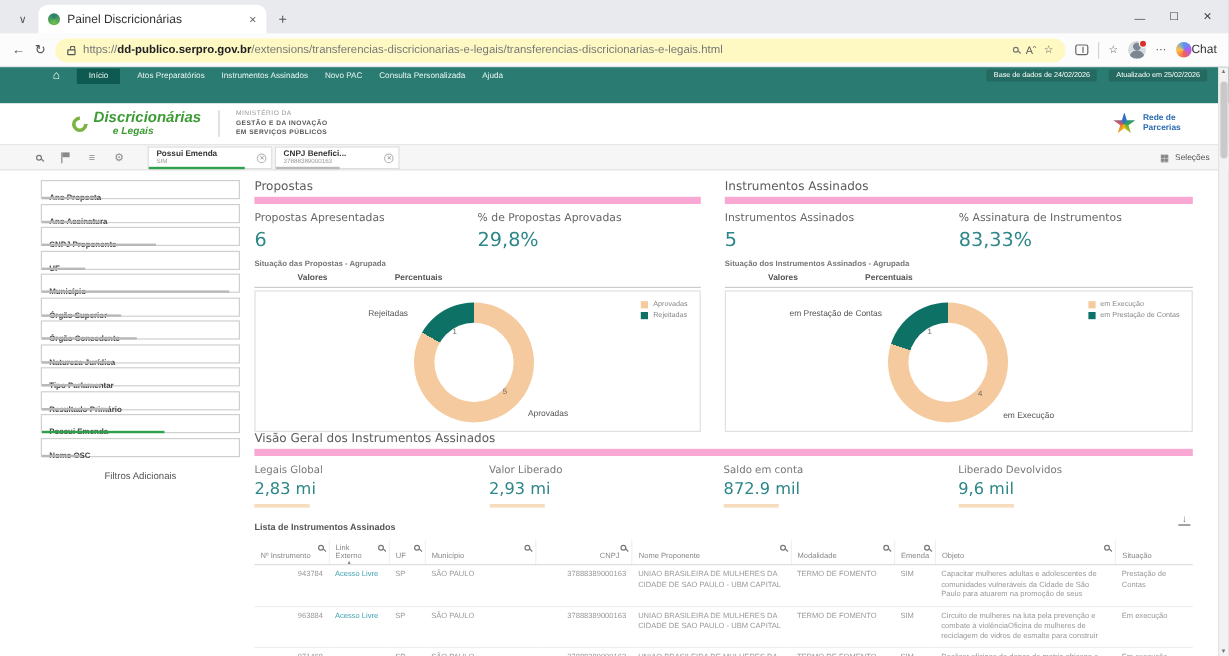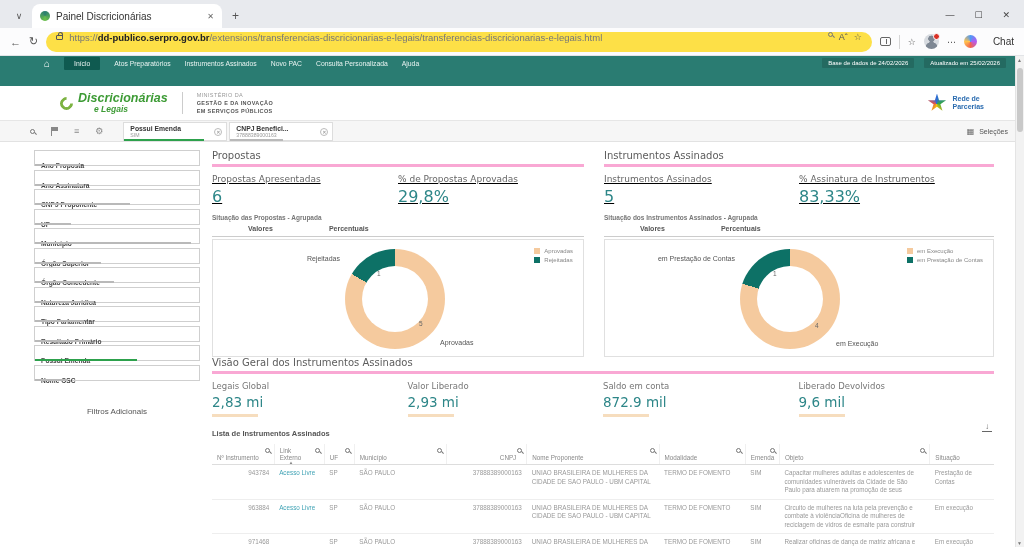--- a/index.html
+++ b/index.html
@@ -12,36 +12,36 @@
   .tab-chevron{ width:22px; height:20px; margin:0 2px 2px 8px; display:flex; align-items:center; justify-content:center; color:#555; font-size:9px; }
   .tab{ width:190px; height:24px; background:#fff; border-radius:8px 8px 0 0; display:flex; align-items:center; gap:6px; padding:0 8px; }
   .favicon{ width:10px; height:10px; border-radius:50%; background:conic-gradient(#2a7c72,#6cc04a,#2a7c72); flex:0 0 auto; }
   .tab-title{ font-size:10px; color:#333; white-space:nowrap; overflow:hidden; flex:1; }
   .tab-close{ font-size:8px; color:#666; }
   .newtab{ font-size:12px; color:#555; margin:0 0 5px 10px; }
   .win-controls{ margin-left:auto; display:flex; gap:20px; align-items:center; padding:0 14px 8px 0; color:#444; font-size:9px; }
 
   .urlbar{ height:28px; background:#fcfcfd; border-bottom:1px solid #e2e4e7; display:flex; align-items:center; padding:0 10px; gap:8px; }
   .nav-ico{ color:#555; font-size:11px; }
-  .url-pill{ flex:1; height:20px; background:#fde047; border-radius:11px; display:flex; padding:0 10px; gap:6px; overflow:hidden; }
+  .url-pill{ flex:1; height:20px; background:#fef9c3; border-radius:11px; display:flex; align-items:center; padding:0 10px; gap:6px; overflow:hidden; }
   .lock{ width:7px; height:5px; border:1px solid #555; border-radius:1px; position:relative; margin-top:3px; flex:0 0 auto;}
   .lock::before{ content:""; position:absolute; top:-4px; left:1px; width:3px; height:3px; border:1px solid #555; border-bottom:none; border-radius:3px 3px 0 0; }
   .url-text{ flex:1; font-size:9.5px; color:#777; white-space:nowrap; overflow:hidden; }
   .url-text b{ color:#202124; font-weight:700; }
   .mag{ width:5px; height:5px; border:1px solid #777; border-radius:50%; position:relative; display:inline-block; }
   .mag::after{ content:""; position:absolute; width:3px; height:1px; background:#777; transform:rotate(45deg); right:-3px; bottom:-1px; }
   .pill-ico{ color:#555; font-size:9px; }
   .splitico{ width:11px; height:9px; border:1px solid #666; border-radius:2px; position:relative; }
   .splitico::after{ content:""; position:absolute; top:1px; bottom:1px; left:5px; width:1px; background:#666; }
   .vdiv{ width:1px; height:14px; background:#d5d5d5; }
   .avatar{ width:15px; height:15px; border-radius:50%; position:relative;
     background:radial-gradient(circle at 50% 32%, #7d8793 3px, rgba(0,0,0,0) 3.5px),
                radial-gradient(circle at 50% 95%, #7d8793 6px, rgba(0,0,0,0) 6.5px), #d7dbe0; }
   .avatar::after{ content:""; position:absolute; right:-1px; top:-1px; width:5px; height:5px; border-radius:50%; background:#d93025; border:1px solid #fff; }
-  .chatbtn{ display:flex; align-items:center; gap:16px; font-size:10px; color:#333;justify-content:center; }
+  .chatbtn{ display:flex; align-items:center; gap:0; font-size:10px; color:#333;justify-content:center; }
   .copilot{ width:13px; height:13px; border-radius:50%; background:conic-gradient(#4e9af5,#b35bf0,#f2654e,#ffc24e,#4e9af5); }
 
   
   .tealbar{ height:30px; background:#2a7c72; color:#fff; }
   .teal-row1{ height:16px; display:flex; align-items:center; }
   .govbr{ margin-left:134px; font-size:13px; font-weight:700; letter-spacing:.2px; }
   .teal-row2{ height:14px; display:flex; align-items:center; gap:14px; padding:0 18px 0 44px; }
   .home-ico{ font-size:10px; }
   .navitem{ font-size:6.8px; color:#eaf4f2; white-space:nowrap; }
   .navitem.active{ background:#0f5a50; padding:3px 10px; border-radius:1px; }
@@ -78,28 +78,28 @@
   .chip-bar.gray{ width:52%; background:#b9b9b9; }
   .selections{ margin-left:auto; display:flex; align-items:center; gap:5px; font-size:7px; color:#555; }
   .grid-ico{ font-size:8px; color:#666; }
 
   
   .bodyrow{ display:flex; padding:8px 30px 0 34px; }
   .sidebar{ width:166px; flex:0 0 auto; }
   .fbox{ position:relative; height:16px; background:#fff; border:1px solid #cfcfcf; margin-bottom:3.5px; padding:3px 6px; }
   .fbox-label{ font-size:6.6px; font-weight:700; color:#444; white-space:nowrap; }
   .fbar{ position:absolute; left:0; bottom:-1px; height:2px; background:#b9b9b9; }
-  .filters-btn{ margin-top:21px; text-align:center; font-size:8px; color:#555; padding:5px 0; }
+  .filters-btn{ margin-top:6px; text-align:center; font-size:8px; color:#555; padding:5px 0; }
 
   .main{ flex:1; padding-left:12px; }
   .cols{ display:flex; gap:20px; }
   .col-l{ width:372px; } .col-r{ flex:1; }
-  .sec-title{ font-size:10px; color:#5c5c5c; padding-bottom:3px; border-bottom:3px solid #f9a8d4; margin-bottom:7px; font-family:"DejaVu Sans",sans-serif; }
+  .sec-title{ font-size:10px; color:#5c5c5c; padding-bottom:3px; border-bottom:6px solid #f9a8d4; margin-bottom:7px; font-family:"DejaVu Sans",sans-serif; }
   .kpis{ display:flex; margin-bottom:8px; }
-  .kpi{ width:50%;text-decoration:underline; }
+  .kpi{ width:50%; }
   .kpi-label{ font-size:9px; color:#666; margin-bottom:3px; font-family:"DejaVu Sans",sans-serif; }
   .kpi-value{ font-size:16px; color:#2d8688; font-family:"DejaVu Sans",sans-serif; }
   .sub-title{ font-size:6.5px; font-weight:700; color:#777; margin-bottom:4px; }
   .ctabs{ border-bottom:1px solid #ccc; display:flex; gap:56px; padding:0 0 4px 36px; }
   .ctab{ font-size:7px; font-weight:700; color:#555; }
   .chartbox{ position:relative; border:1px solid #e0e0e0; height:118px; margin-top:2px; background:#fff; }
   .donut{ position:absolute; width:100px; height:100px; border-radius:50%; }
   .donut::after{ content:""; position:absolute; inset:17px; background:#fff; border-radius:50%; }
   .dcallout{ position:absolute; font-size:7px; color:#555; }
   .dval{ position:absolute; font-size:6.5px; color:#666; z-index:2; }

